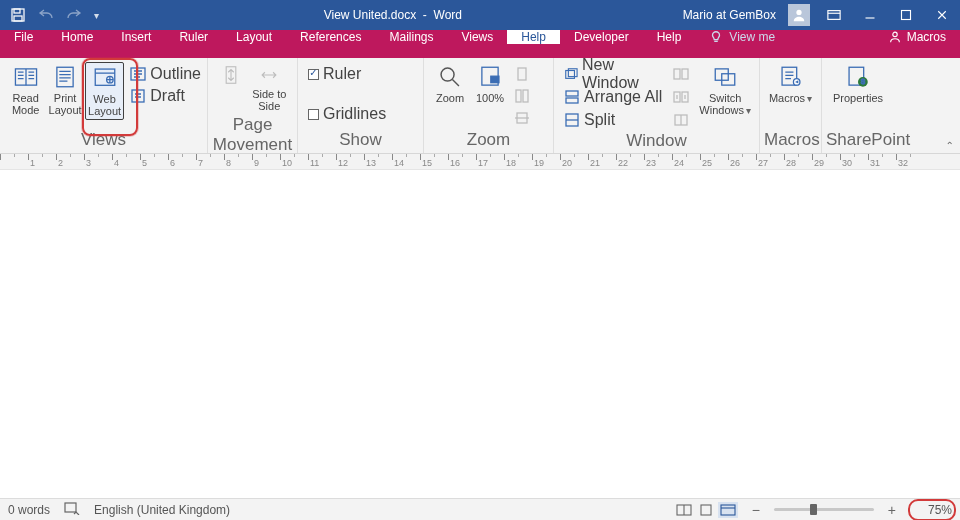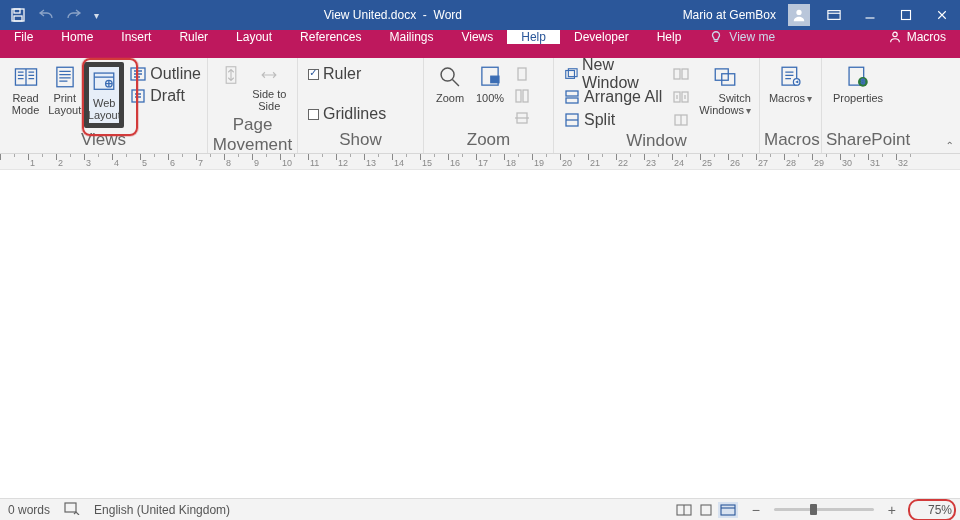--- a/index.html
+++ b/index.html
@@ -160,21 +160,21 @@
           </svg>
         <span class="lbl">Read Mode</span>
       </div>
       <div class="bigbtn">
         <svg width="26" height="26" viewBox="0 0 32 32" fill="none" stroke="#3b6db4" stroke-width="1.6">
             <rect x="6" y="4" width="20" height="24"></rect>
             <path d="M9 9h14M9 13h14M9 17h14M9 21h10"></path>
           </svg>
         <span class="lbl">Print Layout</span>
       </div>
-      <div class="bigbtn" style="background:#e7eef8;border:5px solid #404040;border-radius:2px;">
+      <div class="bigbtn" style="background:#e7eef8;border:1px solid #404040;border-radius:2px;">
         <svg width="26" height="26" viewBox="0 0 32 32" fill="none" stroke="#3b6db4" stroke-width="1.6">
             <rect x="4" y="5" width="24" height="20"></rect>
             <path d="M4 10h24"></path>
             <circle cx="22" cy="18" r="4"></circle>
             <path d="M22 14v8M18 18h8"></path>
           </svg>
         <span class="lbl">Web Layout</span>
       </div>
       <div class="icon-col" style="margin-left:6px;">
         <div class="smallrow">
@@ -309,21 +309,21 @@
               <path d="M4 6v4M12 6v4"></path>
             </svg>
           </span>
         <span class="smallrow">
             <svg class="icn-s" viewBox="0 0 16 16" fill="none" stroke="#888" stroke-width="1.3">
               <rect x="2" y="3" width="12" height="10"></rect>
               <path d="M8 3v10"></path>
             </svg>
           </span>
       </div>
-      <div class="bigbtn" style="width:60px;margin-left:8px;text-align:right;">
+      <div class="bigbtn" style="width:60px;margin-left:8px;">
         <svg width="26" height="26" viewBox="0 0 32 32" fill="none" stroke="#3b6db4" stroke-width="1.6">
             <rect x="4" y="6" width="16" height="14"></rect>
             <rect x="12" y="12" width="16" height="14"></rect>
           </svg>
         <span class="lbl caretdn">Switch Windows</span>
       </div>
     </div>
     <div class="group-label">Window</div>
   </div>
 

